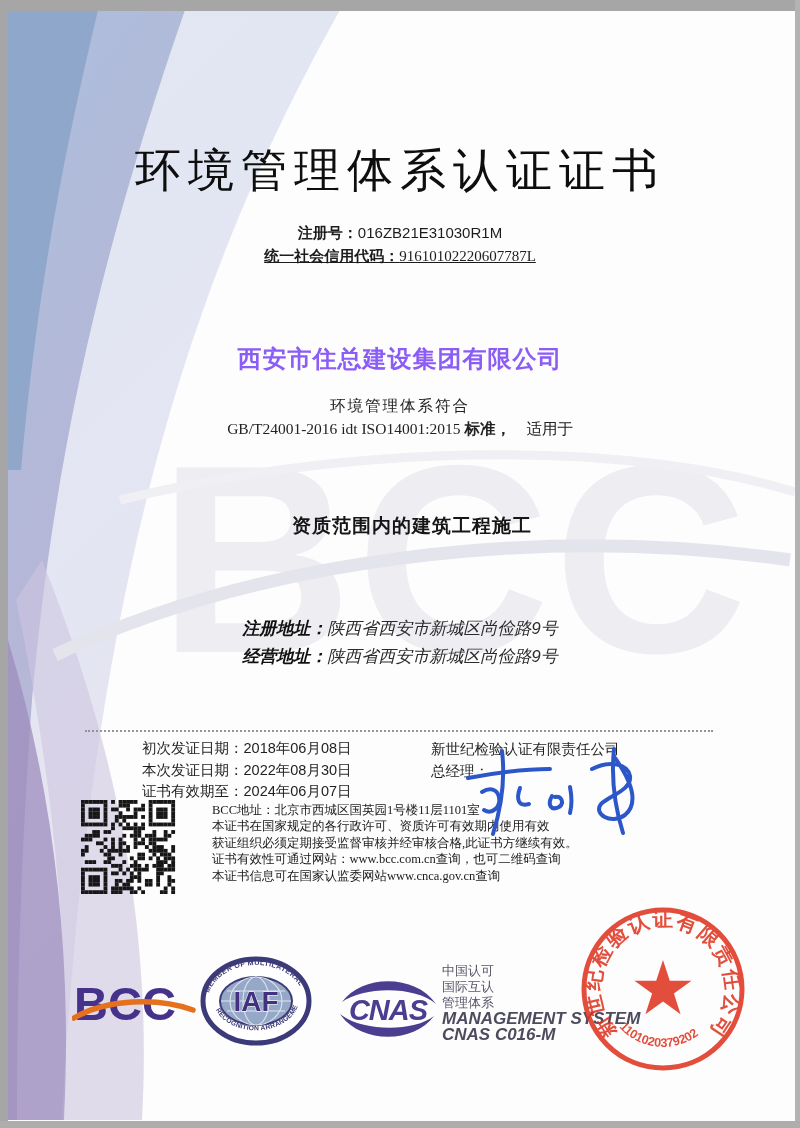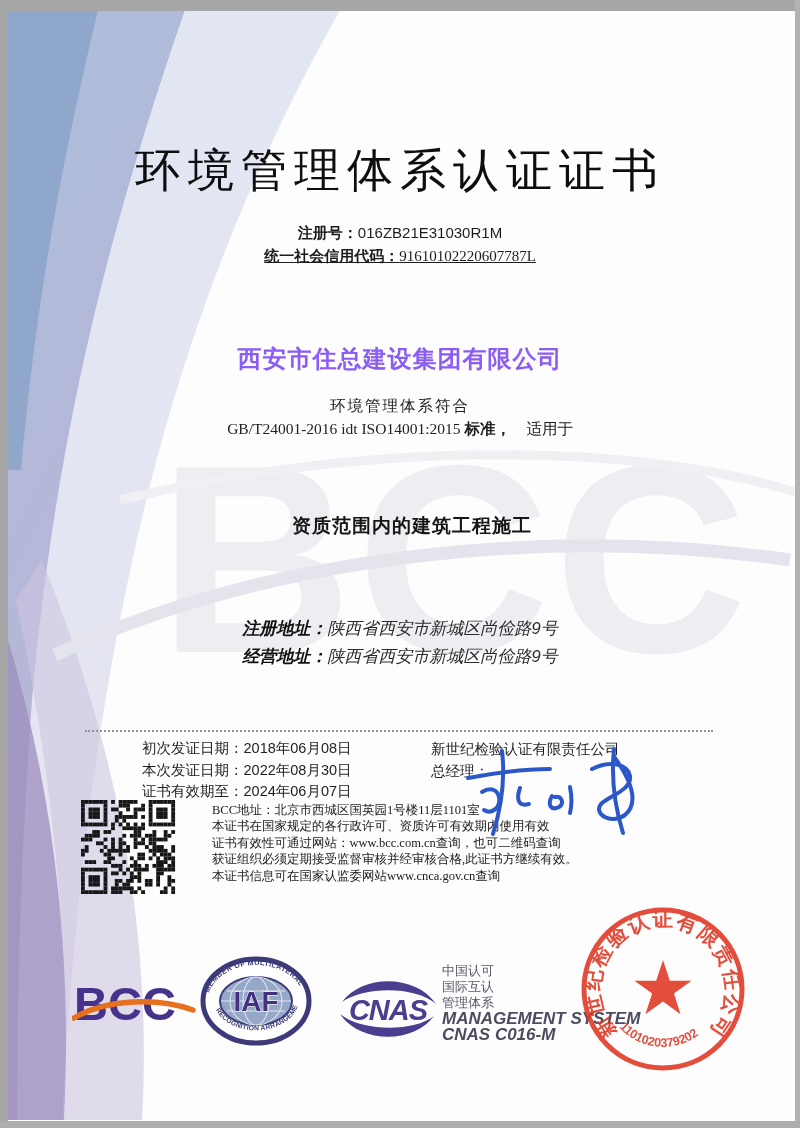--- a/index.html
+++ b/index.html
@@ -444,22 +444,22 @@
       <rect x="14" y="24" width="1.02" height="1.02" fill="#161616"></rect>
       <rect x="16" y="24" width="1.02" height="1.02" fill="#161616"></rect>
       <rect x="21" y="24" width="1.02" height="1.02" fill="#161616"></rect>
       <rect x="22" y="24" width="1.02" height="1.02" fill="#161616"></rect>
       <rect x="24" y="24" width="1.02" height="1.02" fill="#161616"></rect>
     </svg>
 
   <div class="abs fine">
     <div>BCC地址：北京市西城区国英园1号楼11层1101室</div>
     <div>本证书在国家规定的各行政许可、资质许可有效期内使用有效</div>
+    <div>获证组织必须定期接受监督审核并经审核合格,此证书方继续有效。</div>
     <div>证书有效性可通过网站：www.bcc.com.cn查询，也可二维码查询</div>
-    <div>获证组织必须定期接受监督审核并经审核合格,此证书方继续有效。</div>
     <div>本证书信息可在国家认监委网站www.cnca.gov.cn查询</div>
   </div>
 
   <div class="abs bcclogo">
     <div class="word">BCC</div>
     <svg width="124" height="58" viewBox="0 0 124 58">
       <path d="M2,40 C34,21 86,19 121,32" stroke="#e5711f" stroke-width="5.5" fill="none" stroke-linecap="round"></path>
     </svg>
   </div>
 

